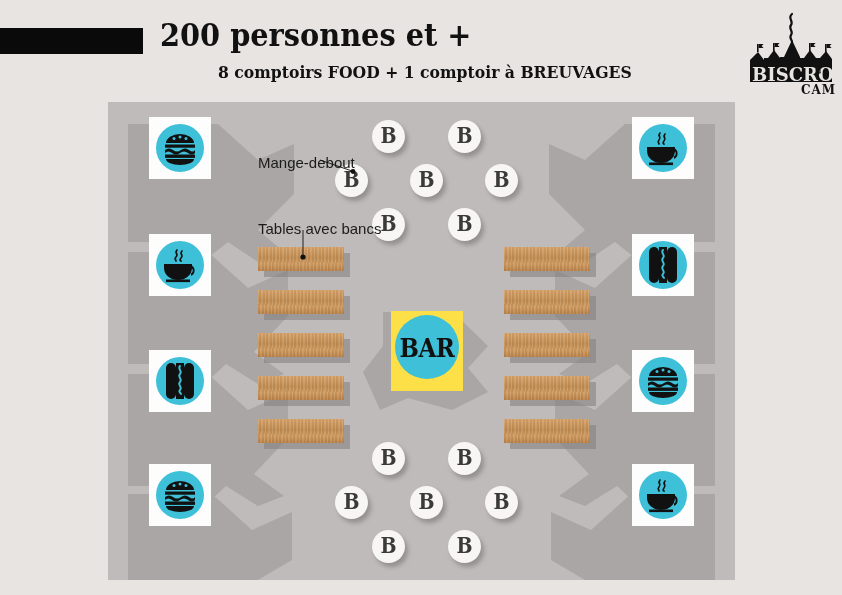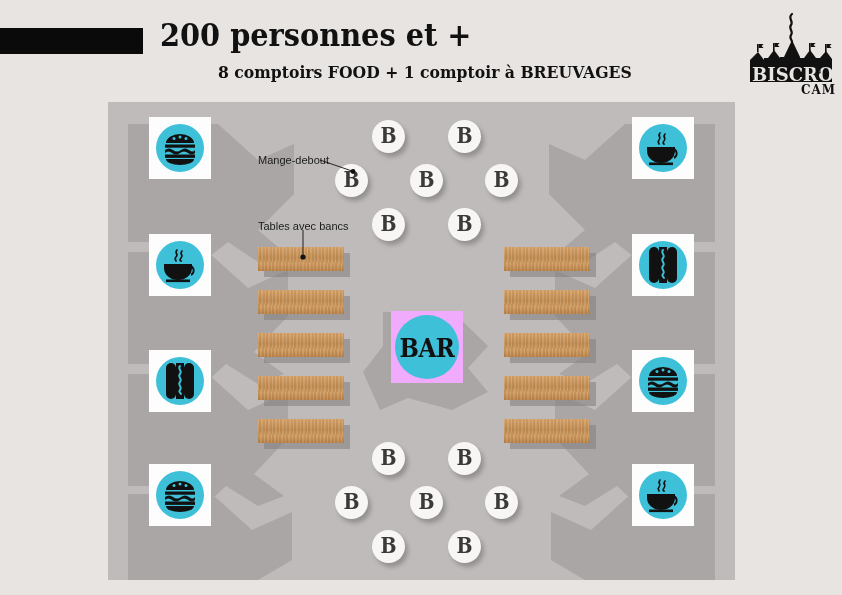--- a/index.html
+++ b/index.html
@@ -50,21 +50,21 @@
 
   
   .stand{position:absolute;width:62px;height:62px;background:#fdfdfd;}
   .stand .disc{
     position:absolute;left:7px;top:7px;width:48px;height:48px;
     border-radius:50%;background:#3dc0d8;
   }
   .stand svg{position:absolute;left:7px;top:7px;}
 
   
-  .bar-plate{position:absolute;width:72px;height:72px;background:#f0abfc;}
+  .bar-plate{position:absolute;width:72px;height:80px;background:#fde047;}
   .bar-disc{
     position:absolute;left:4px;top:4px;width:64px;height:64px;
     border-radius:50%;background:#3dc0d8;
     display:flex;align-items:center;justify-content:center;
   }
   .bar-disc span{
     font-family:"DejaVu Serif", serif;font-weight:700;font-size:23px;
     color:#111;letter-spacing:-0.5px;
     transform:scaleY(1.12);
   }
@@ -92,21 +92,21 @@
         rgba(255,255,255,.07) 3px, rgba(255,255,255,.07) 5px,
         rgba(110,60,20,.07) 5px, rgba(110,60,20,.07) 7px),
       linear-gradient(180deg,#d7a46c 0%,#c08d53 45%,#cf9c62 70%,#b9824a 100%);
     box-shadow:6px 6px 0 0 rgba(130,126,126,.55);
   }
 
   
   .note{
     position:absolute;
     font-family:"Liberation Sans", sans-serif;
-    font-size:11px;color:#1b1b1b;white-space:nowrap;
+    font-size:15px;color:#1b1b1b;white-space:nowrap;
   }
   .lead{position:absolute;}
   .lead svg{display:block;overflow:visible;}
 </style>
 </head>
 <body>
 
 <div id="stage">
 
   <div class="hdr-bar"></div>

